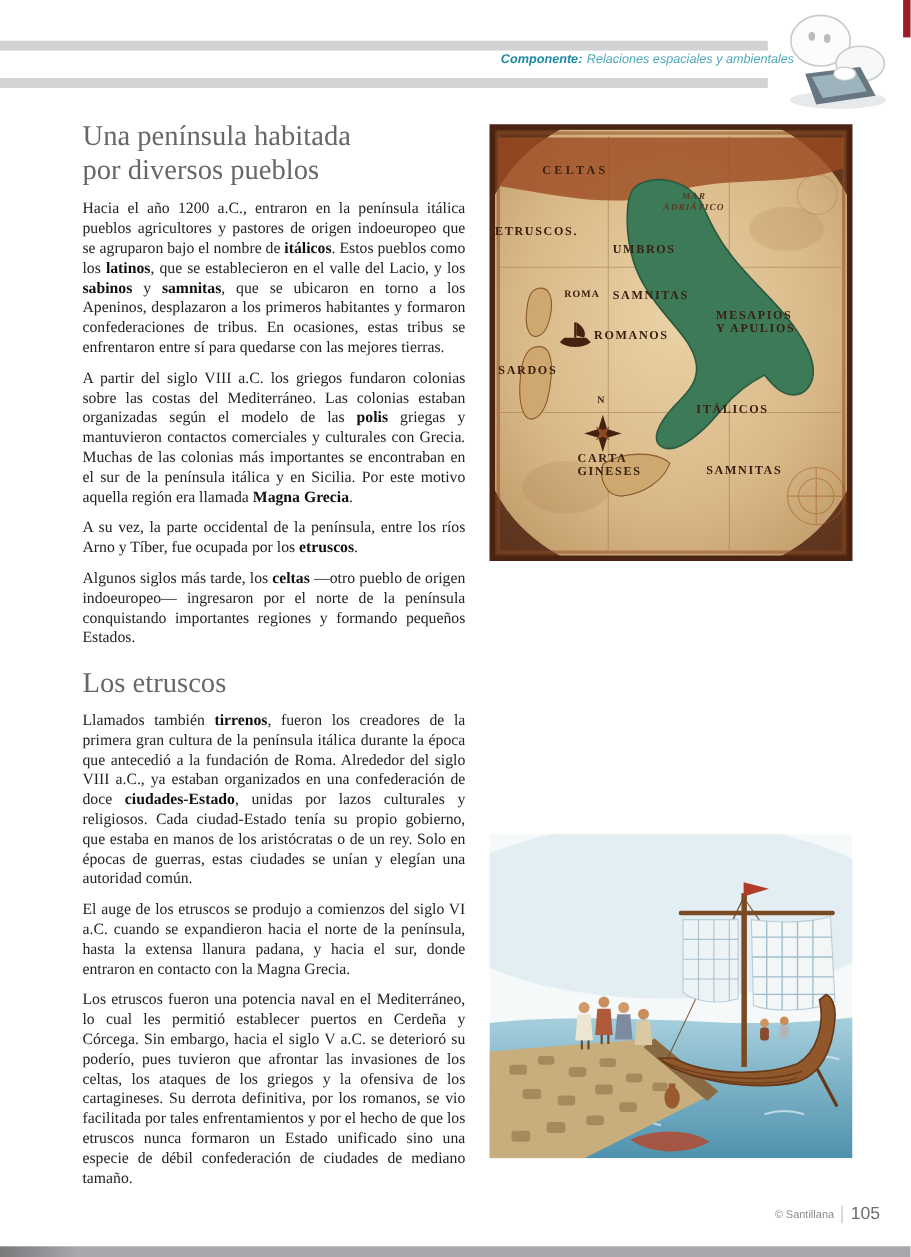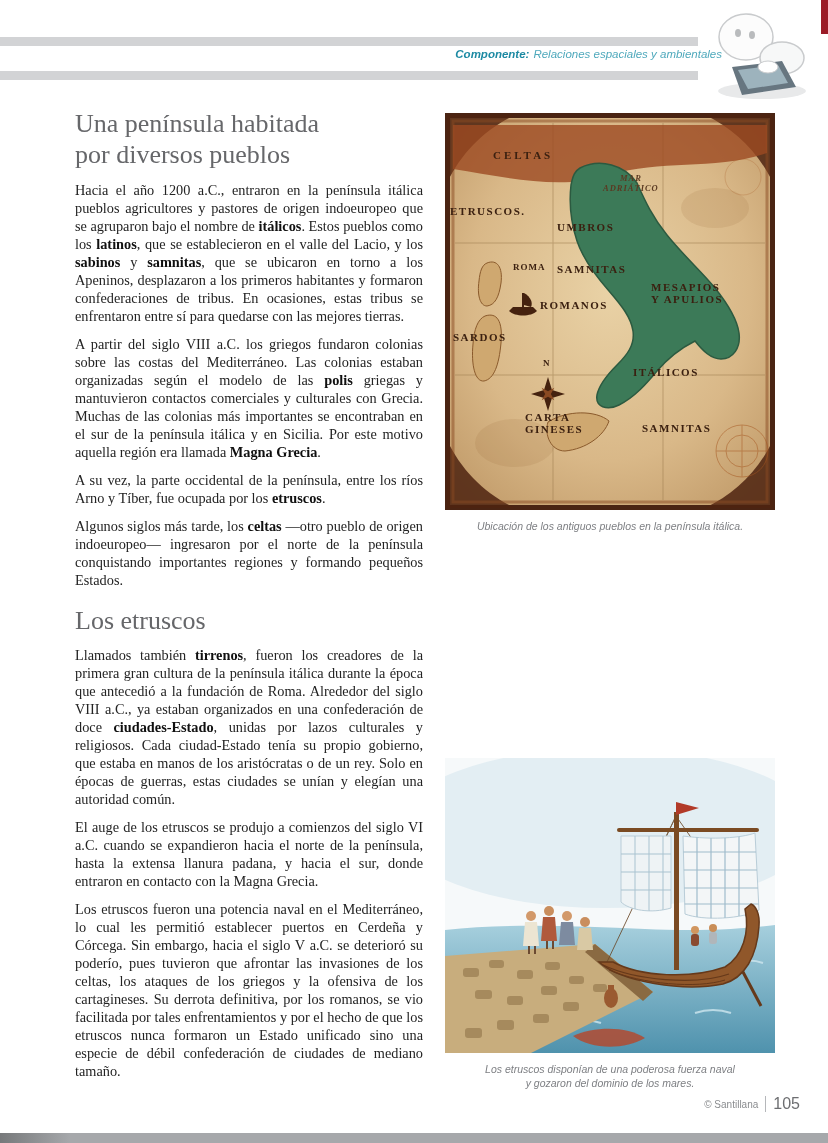--- a/index.html
+++ b/index.html
@@ -151,21 +151,20 @@
         <div class="map-label center" style="left:206px; top:168px;">MESAPIOS
 Y APULIOS</div>
         <div class="map-label" style="left:95px;  top:186px;">ROMANOS</div>
         <div class="map-label" style="left:8px;   top:218px;">SARDOS</div>
         <div class="map-label" style="left:188px; top:253px;">ITÁLICOS</div>
         <div class="map-label center" style="left:80px;  top:298px;">CARTA
 GINESES</div>
         <div class="map-label" style="left:197px; top:309px;">SAMNITAS</div>
         <div class="map-label small" style="left:98px;  top:245px;">N</div>
       </div>
-      <figcaption class="fig-caption">Ubicación de los antiguos pueblos en la península itálica.</figcaption>
     </figure>
 
     <figure class="ship-fig">
       <svg viewBox="0 0 330 295" width="330" height="295">
         <defs>
           <linearGradient id="seaG" x1="0" y1="0" x2="0" y2="1">
             <stop offset="0%" stop-color="#a6cfdd"></stop>
             <stop offset="100%" stop-color="#4f92ad"></stop>
           </linearGradient>
           <clipPath id="sailClip">
@@ -261,22 +260,20 @@
             <line x1="102" y1="183" x2="102" y2="191"></line>
               <line x1="108" y1="183" x2="108" y2="191"></line>
           </g>
         </g>
         <g>
           <ellipse cx="166" cy="240" rx="7" ry="10" fill="#9a5a30"></ellipse>
           <rect x="163" y="227" width="6" height="6" fill="#9a5a30"></rect>
         </g>
         <path d="M128,278 C150,268 182,268 200,280 C180,292 146,292 128,278 Z" fill="#b24a30" opacity="0.85"></path>
       </svg>
-      <figcaption class="fig-caption">Los etruscos disponían de una poderosa fuerza naval
-y gozaron del dominio de los mares.</figcaption>
     </figure>
 
   </aside>
 
   <div class="page-footer">
     <span class="copyright">© Santillana</span>
     <span class="footer-divider"></span>
     <span class="page-number">105</span>
   </div>
   <div class="bottom-bar"></div>

